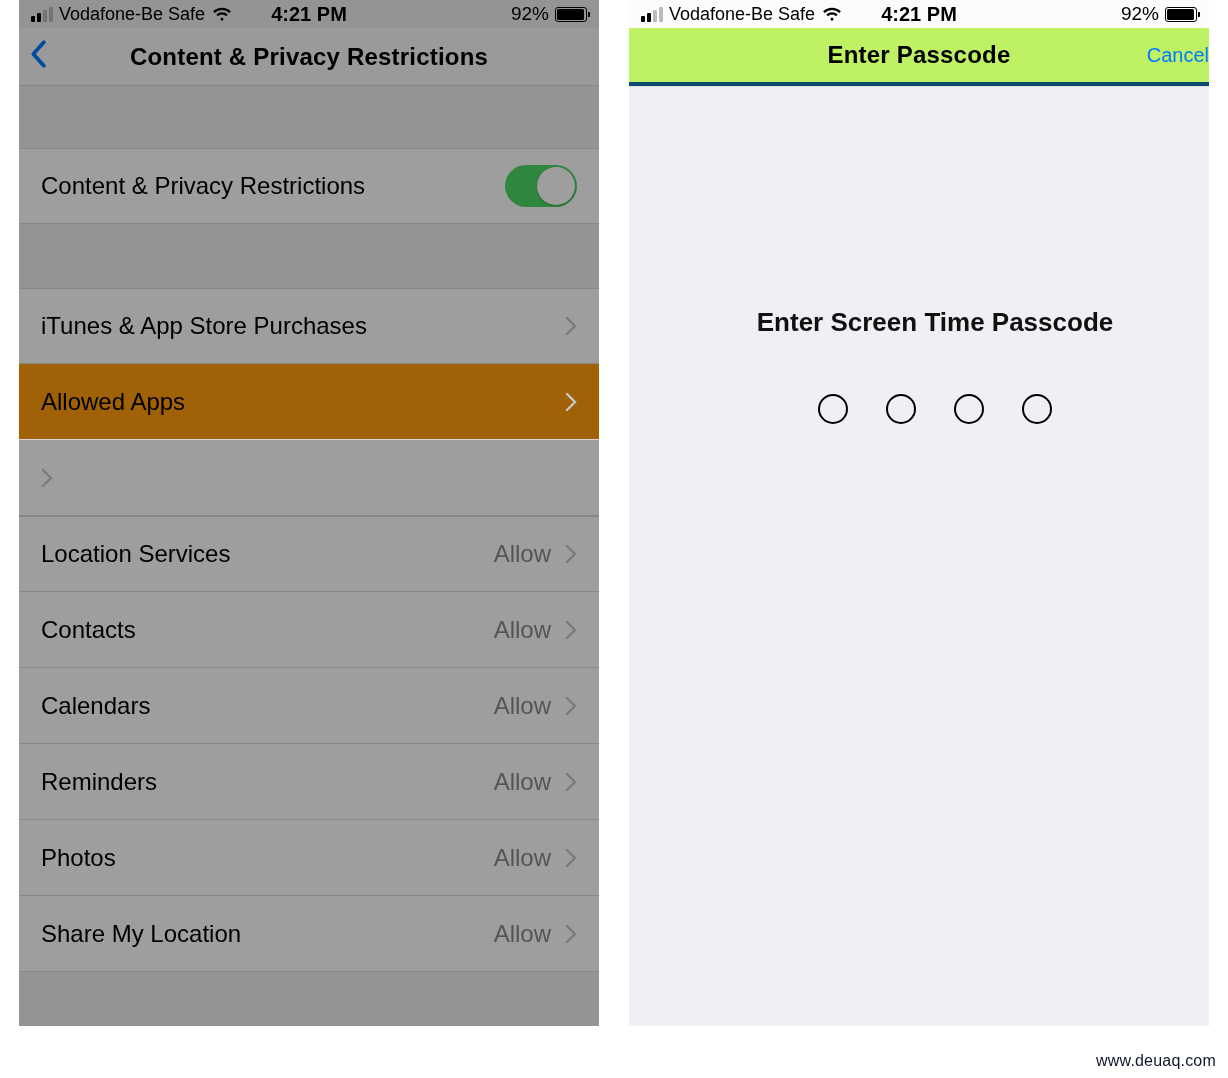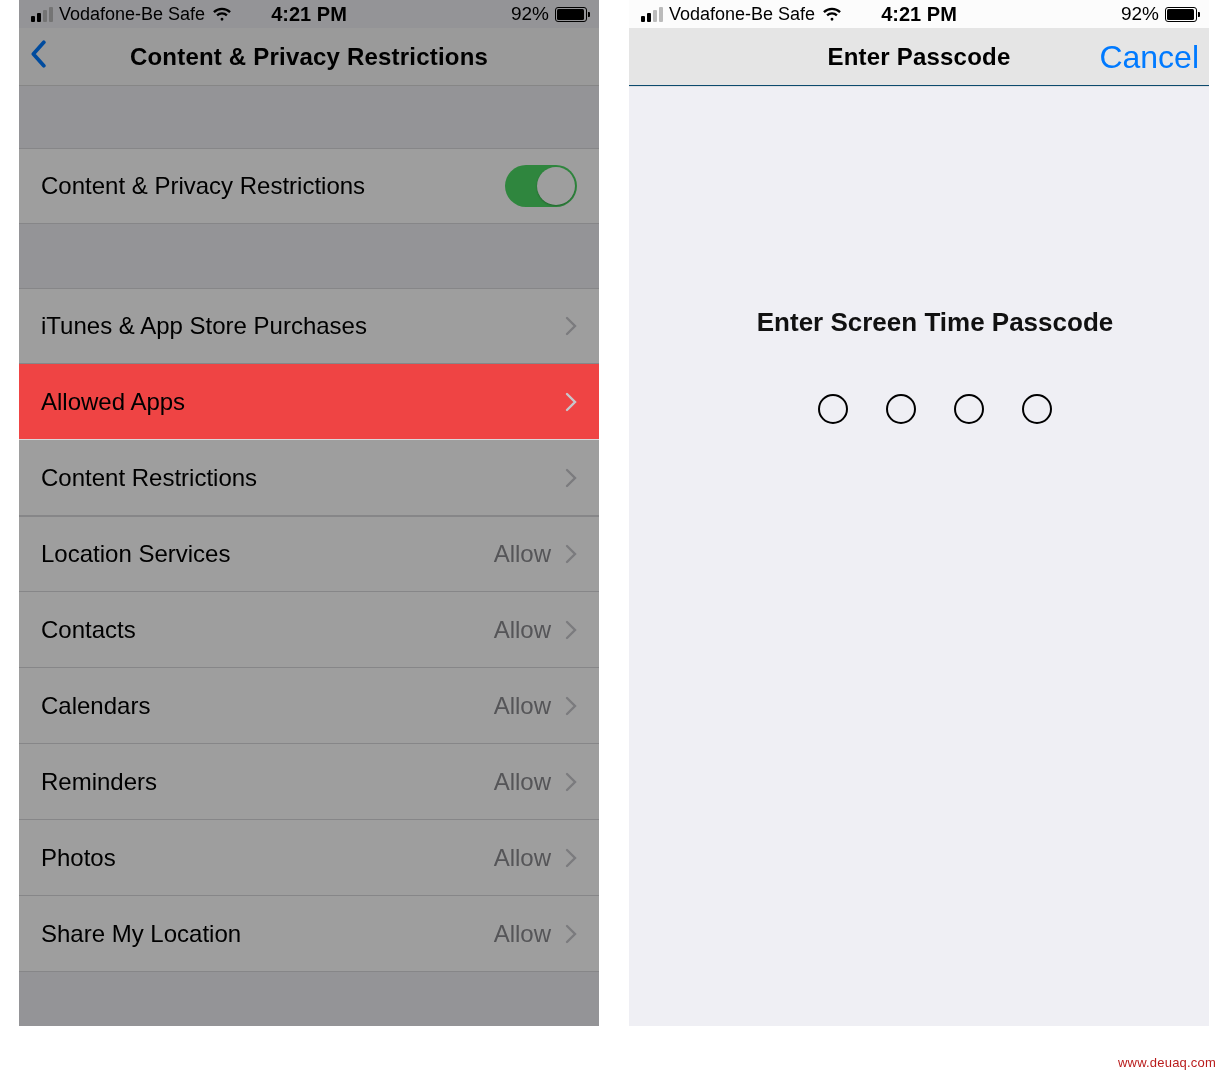--- a/index.html
+++ b/index.html
@@ -21,55 +21,55 @@
   .wifi { position:relative; width:22px; height:16px; }
   .wifi svg { display:block; }
   .clock { font-size:20px; font-weight:600; position:absolute; left:50%; transform:translateX(-50%); }
   .batt-pct { font-size:19px; }
   .battery { width:32px; height:15px; border:1.5px solid #000; border-radius:3px; position:relative; }
   .battery:after { content:""; position:absolute; right:-4px; top:4px; width:2.5px; height:5px; background:#000; border-radius:0 1px 1px 0; }
   .battery .fill { position:absolute; left:1px; top:1px; bottom:1px; width:90%; background:#000; border-radius:1.5px; }
 
   
   .navbar { height:58px; display:flex; align-items:center; justify-content:center; position:relative; border-bottom:1px solid rgba(0,0,0,.12); background:#f8f8f8; }
-  .phone-right .navbar { background:#e5e5e5; border-bottom:1px solid #0c4a6e; }
+  .phone-right .navbar { background:#bef264; border-bottom:4px solid #0c4a6e; }
   .nav-back { position:absolute; left:10px; top:50%; transform:translateY(-50%); width:26px; height:34px; color:#007aff; }
   .nav-title { font-size:24px; font-weight:700; color:#000; letter-spacing:.2px; }
-  .nav-cancel { position:absolute; right:10px; top:50%; transform:translateY(-50%); font-size:32px; color:#007aff; }
+  .nav-cancel { position:absolute; right:0; top:50%; transform:translateY(-50%); font-size:20px; color:#007aff; }
 
   
   .list { flex:1; overflow:hidden; }
   .spacer-sm { height:62px; }
   .spacer-xs { height:64px; }
   .cell { height:76px; background:#fff; border-bottom:1px solid #d9d9db; display:flex; align-items:center; padding:0 22px; position:relative; }
   .cell.first { border-top:1px solid #d9d9db; }
   .cell-label { font-size:24px; color:#000; flex:1; }
   .cell-detail { font-size:24px; color:#8a8a8e; margin-right:14px; }
   .chev { width:12px; height:20px; }
   .chev svg { display:block; }
 
   
   .toggle { width:72px; height:42px; background:#4cd964; border-radius:42px; position:relative; }
   .toggle .knob { position:absolute; right:2px; top:2px; width:38px; height:38px; background:#fff; border-radius:50%; box-shadow:0 1px 2px rgba(0,0,0,.25); }
 
   .section-header { font-size:18px; color:#6d6d72; padding:38px 22px 10px; text-transform:uppercase; letter-spacing:.4px; }
 
   
   .dim-overlay { position:absolute; inset:0; background:rgba(0,0,0,.38); pointer-events:none; }
-  .phone-left .cell.highlight { position:relative; z-index:5; background:#ef4444; }
+  .phone-left .cell.highlight { position:relative; z-index:5; background:#a16207; }
   .phone-left .cell.highlight .cell-label { color:#000; }
   .phone-left .cell.highlight .chev svg path { stroke:#c7c7cc; }
 
   
   .passcode-body { flex:1; display:flex; flex-direction:column; align-items:center; padding-top:220px; background:#efeff4; border-top:1px solid #e0e0e2;padding-left:32px; }
   .passcode-title { font-size:26px; font-weight:700; color:#111; margin-bottom:56px; }
   .dots { display:flex; gap:38px; }
   .dot { width:30px; height:30px; border:2px solid #000; border-radius:50%; }
 
-  .watermark { position:absolute; right:12px; bottom:8px; font-size:13px; color:#b91c1c; letter-spacing:.2px;text-align:right; }
+  .watermark { position:absolute; right:12px; bottom:8px; font-size:16px; color:#0f172a; letter-spacing:.2px;text-align:right; }
 </style>
 </head>
 <body>
 
 <div class="wrap">
 
   <div class="phone phone-left">
 
     <div class="status-bar">
       <div class="status-left">
@@ -124,21 +124,20 @@
       </div>
       <div class="cell highlight">
         <span class="cell-label">Allowed Apps</span>
         <span class="chev">
             <svg viewBox="0 0 12 20" width="12" height="20">
               <path d="M2 2l8 8-8 8" stroke="#c7c7cc" stroke-width="2.4" fill="none" stroke-linecap="round"></path>
             </svg>
           </span>
       </div>
       <div class="cell">
-        <span class="cell-label">Content Restrictions</span>
         <span class="chev">
             <svg viewBox="0 0 12 20" width="12" height="20">
               <path d="M2 2l8 8-8 8" stroke="#c7c7cc" stroke-width="2.4" fill="none" stroke-linecap="round"></path>
             </svg>
           </span>
       </div>
 
 
       <div class="cell first">
         <span class="cell-label">Location Services</span>

